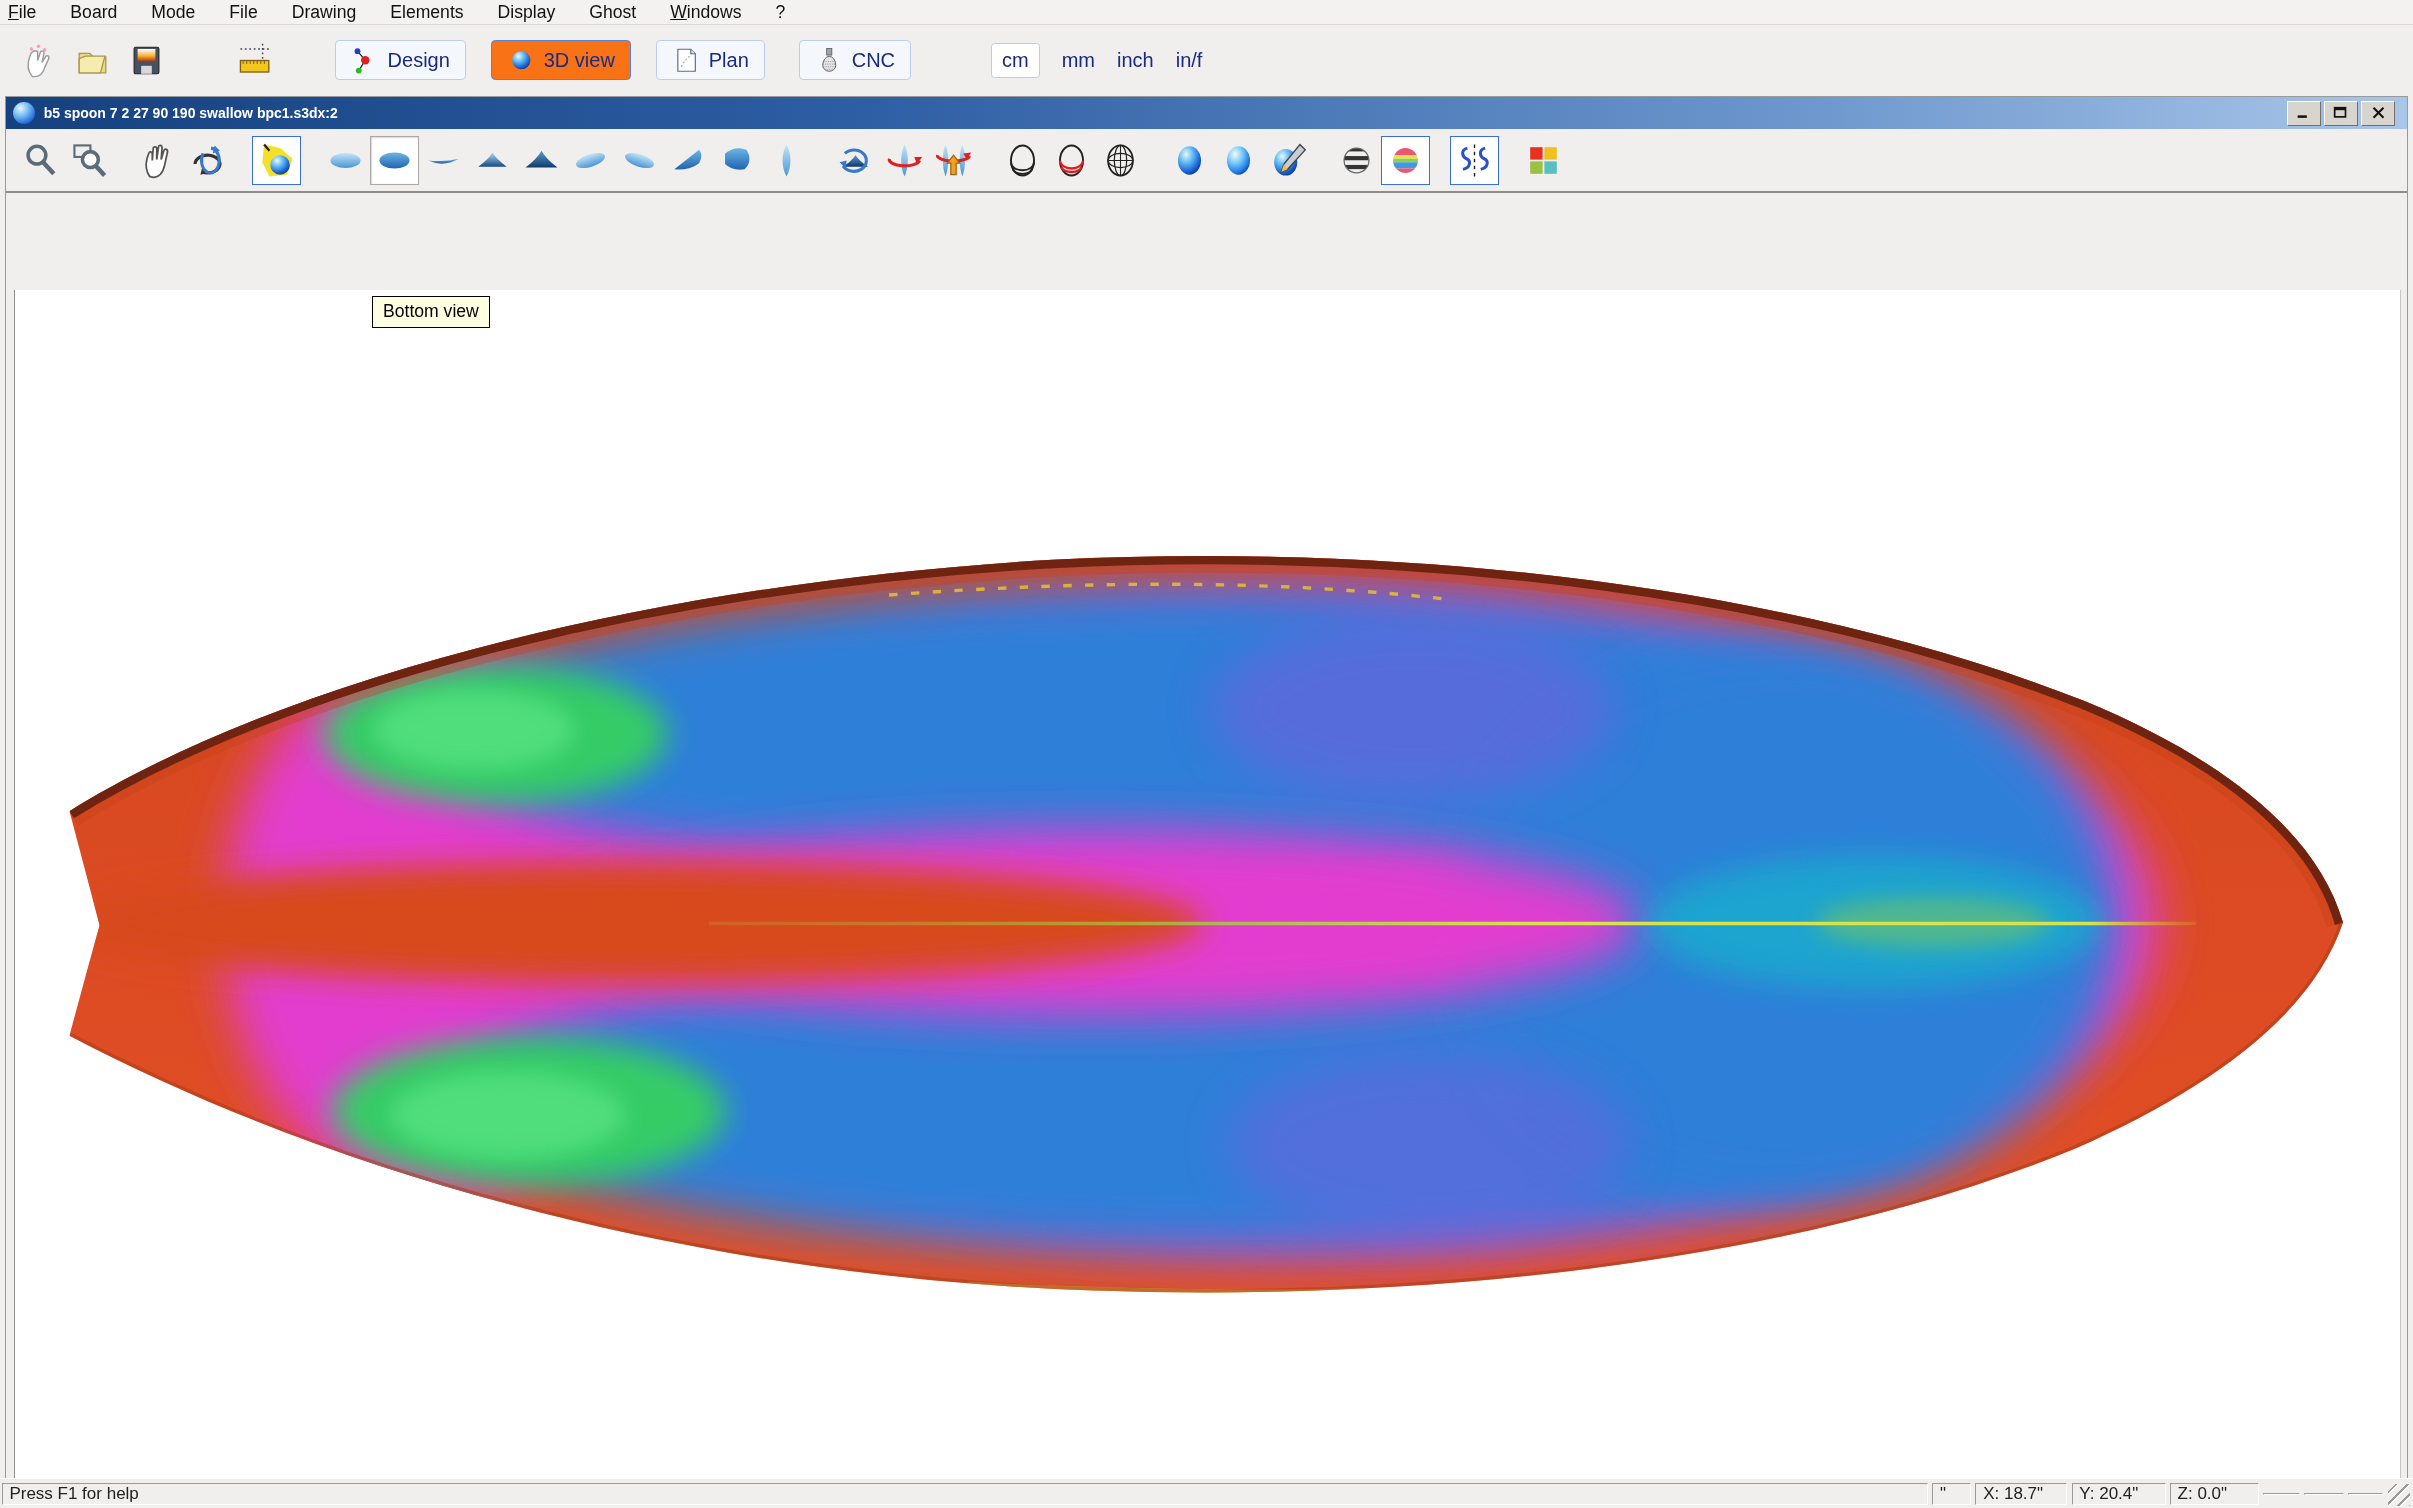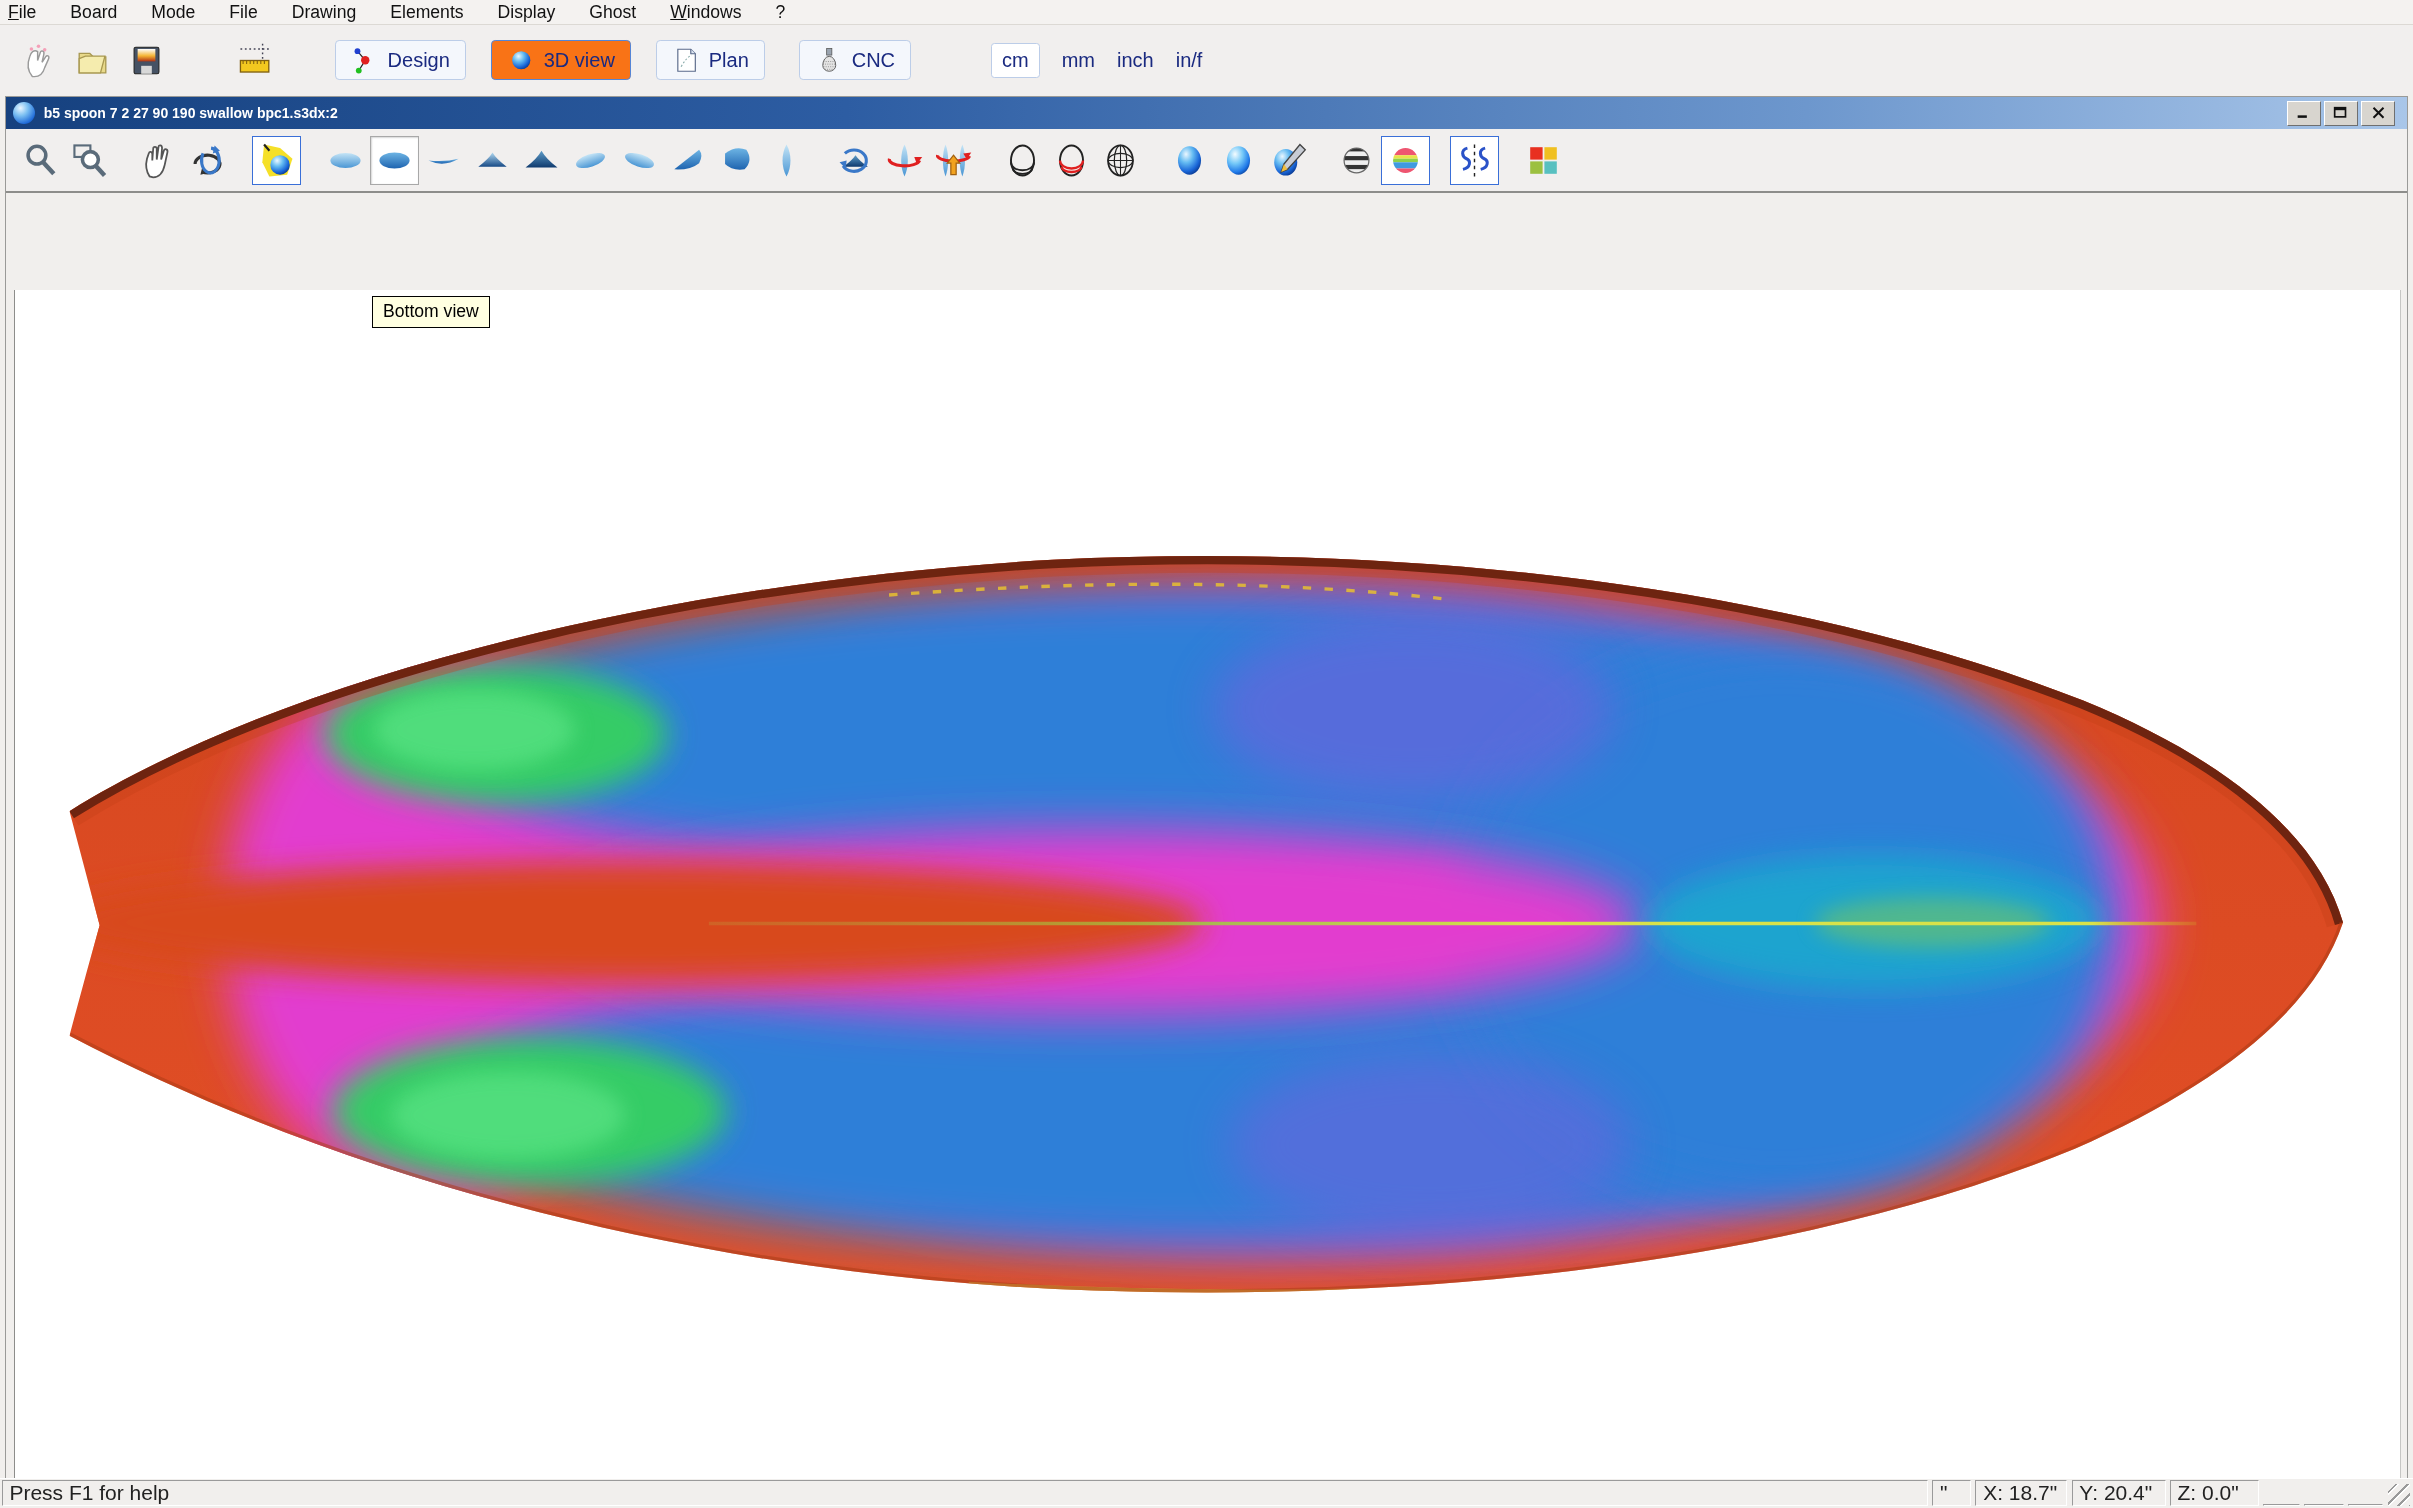--- a/index.html
+++ b/index.html
@@ -55,21 +55,21 @@
   .canvas { position:absolute; left:8.4px; top:193px; width:2387px; height:1282px;
             background:#ffffff; border-left:1.7px solid #8d8d8b; border-right:1.7px solid #c6c6c4; }
   .board-svg { position:absolute; left:0; top:0; width:100%; height:100%; }
   .tooltip { position:absolute; left:366px; top:199px; height:32px; padding:4.2px 10px;
              background:#ffffe1; border:1.7px solid #000; font-size:17.6px; color:#000;
              white-space:nowrap; z-index:5; }
 
   
   .statusbar { position:absolute; left:0; top:1478px; width:2413px; height:30px;
                background:#f1efed; border-top:0.8px solid #ffffff; display:flex;
-               align-items:flex-end; padding:1.7px 3.4px 1.7px 1.7px; gap:4.2px; font-size:21px; color:#222; }
+               align-items:center; padding:1.7px 3.4px 1.7px 1.7px; gap:4.2px; font-size:17px; color:#222; }
   .st-cell { border:0.8px solid; border-color:#9a9a9a #ffffff #ffffff #9a9a9a;
              display:flex; align-items:center; padding:0 6.7px; white-space:nowrap; }
   .st-left { flex:1 1 auto; }
   .grip { width:22px; align-self:flex-end; height:22px;
           background:repeating-linear-gradient(135deg, transparent 0 5px, #9a9a9a 5px 6.7px, #fff 6.7px 8.4px); }
 </style>
 </head>
 <body>
 
 <svg width="0" height="0" style="position:absolute" aria-hidden="true">

